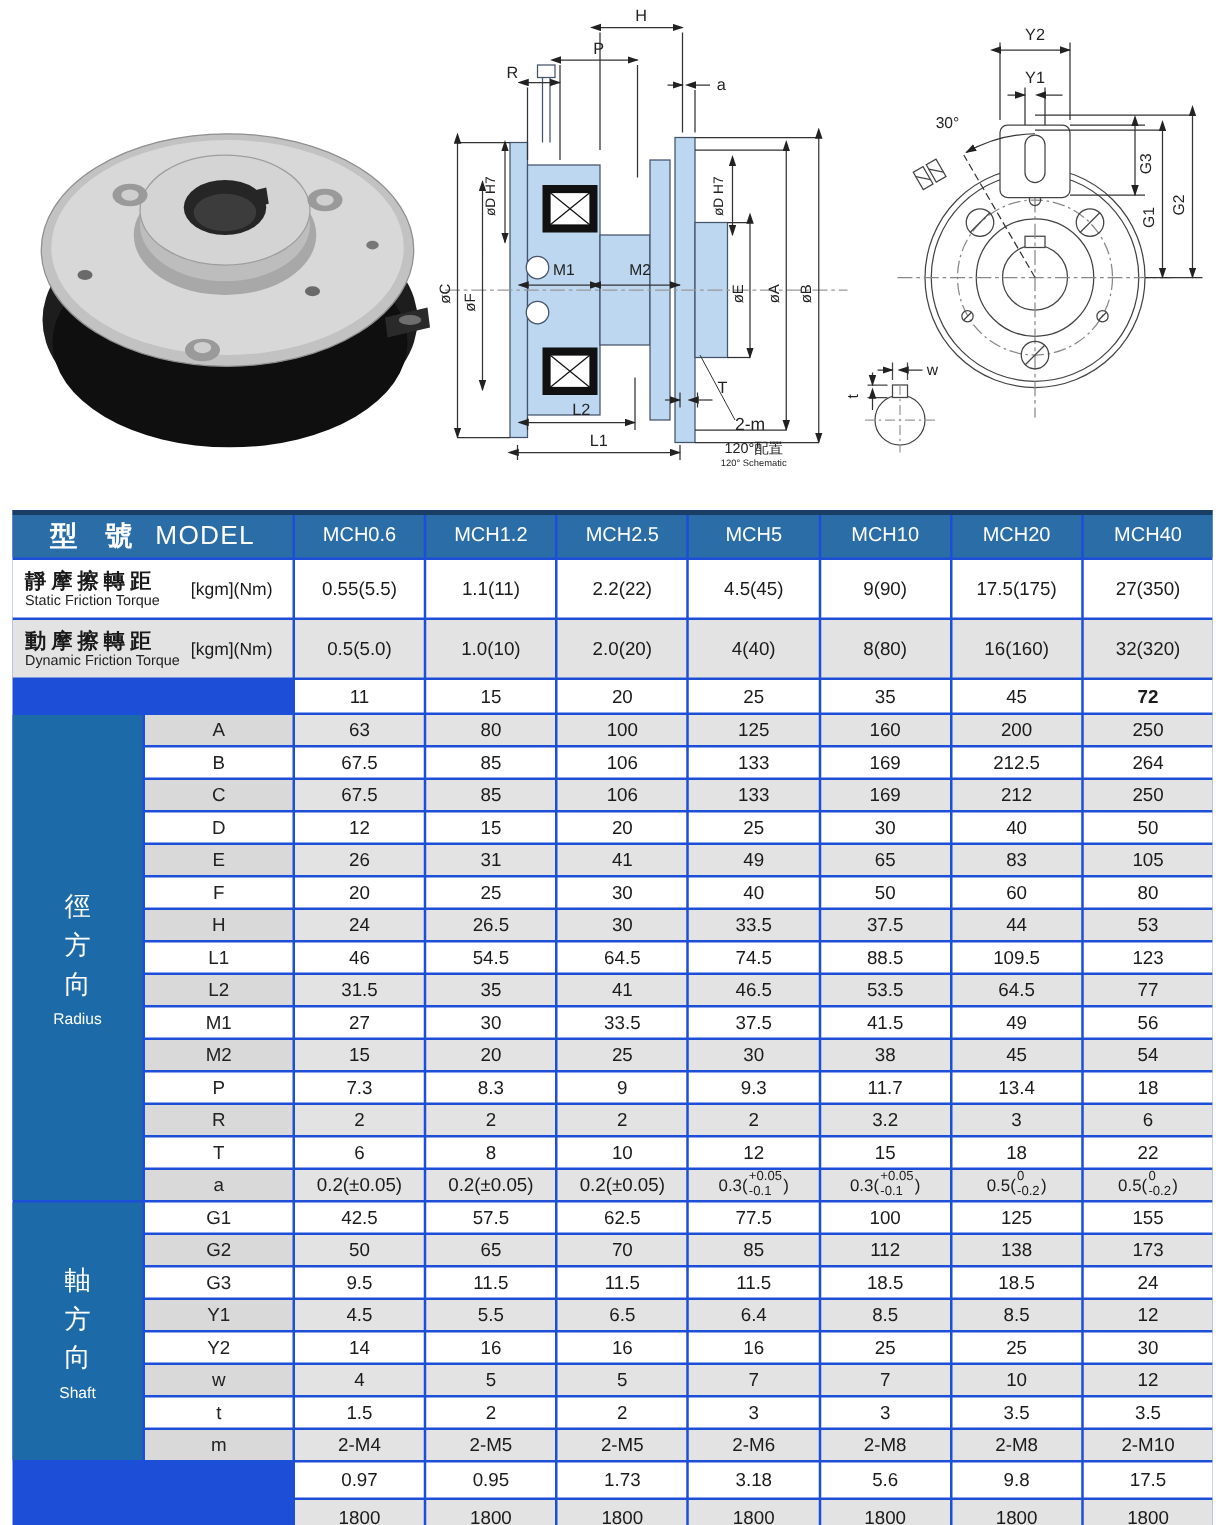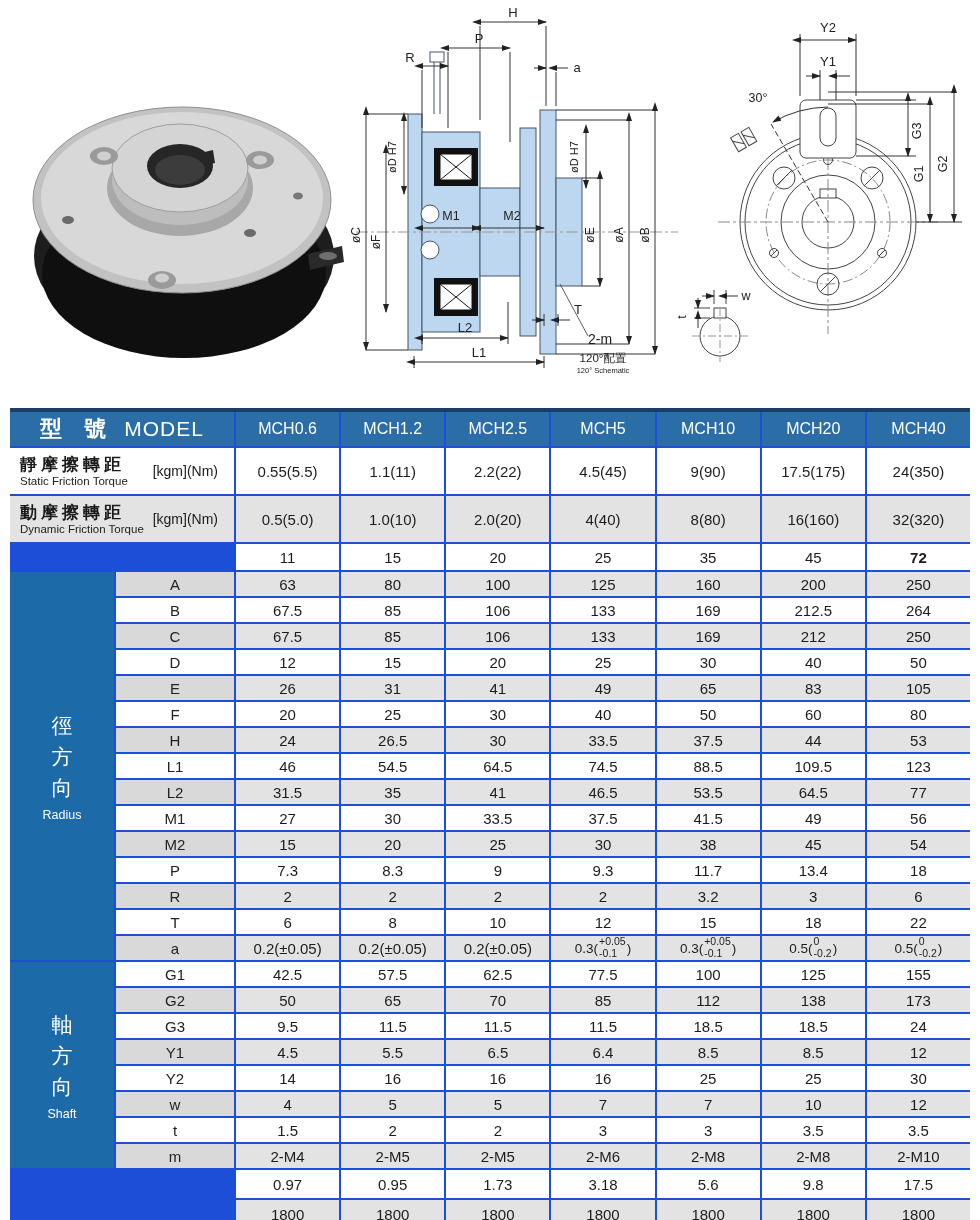--- a/index.html
+++ b/index.html
@@ -277,21 +277,21 @@
           <div class="spec-en">Static Friction Torque</div>
         </span>
         <span class="spec-unit">[kgm](Nm)</span>
       </div>
       <div class="c data white" style="grid-area: 2 / 3;">0.55(5.5)</div>
       <div class="c data white" style="grid-area: 2 / 4;">1.1(11)</div>
       <div class="c data white" style="grid-area: 2 / 5;">2.2(22)</div>
       <div class="c data white" style="grid-area: 2 / 6;">4.5(45)</div>
       <div class="c data white" style="grid-area: 2 / 7;">9(90)</div>
       <div class="c data white" style="grid-area: 2 / 8;">17.5(175)</div>
-      <div class="c data white" style="grid-area: 2 / 9;">24(350)</div>
+      <div class="c data white" style="grid-area: 2 / 9;">27(350)</div>
       <div class="c spec-label gray" style="grid-area: 3 / 1 / auto / span 2;">
         <span>
           <div class="spec-zh">動摩擦轉距</div>
           <div class="spec-en">Dynamic Friction Torque</div>
         </span>
         <span class="spec-unit">[kgm](Nm)</span>
       </div>
       <div class="c data gray" style="grid-area: 3 / 3;">0.5(5.0)</div>
       <div class="c data gray" style="grid-area: 3 / 4;">1.0(10)</div>
       <div class="c data gray" style="grid-area: 3 / 5;">2.0(20)</div>

